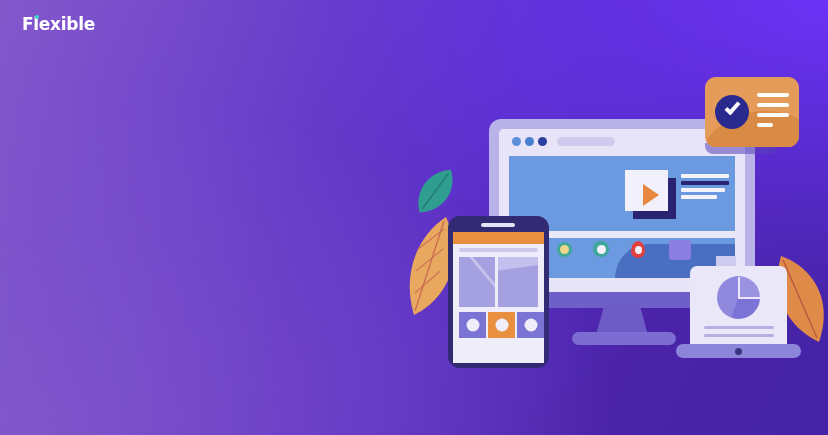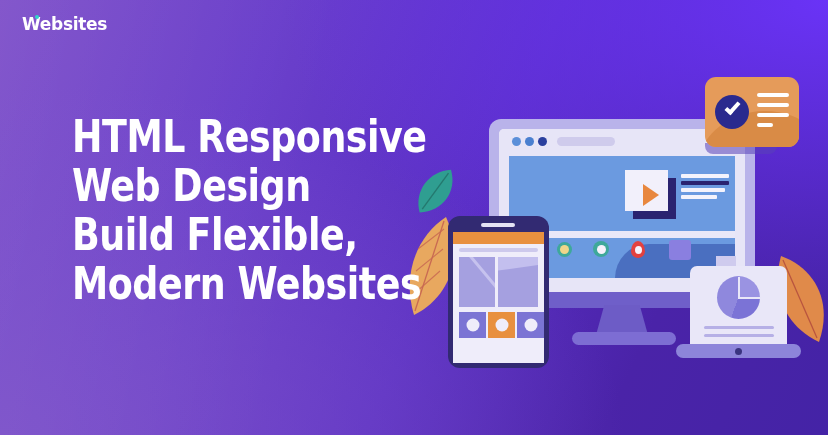--- a/index.html
+++ b/index.html
@@ -249,30 +249,24 @@
     border-radius:0 0 8px 8px;
     opacity:0.55;
   }
 </style>
 </head>
 <body>
 
 <div id="banner">
 
   <div class="logo">
-    <span class="logo-text">Websites</span>
+    <span class="logo-text">Flexible</span>
     <span class="logo-dot"></span>
   </div>
 
-  <div class="headline">
-    <div class="line">HTML Responsive</div>
-    <div class="line">Web Design</div>
-    <div class="line">Build Flexible,</div>
-    <div class="line">Modern Websites</div>
-  </div>
 
   <div class="illus">
 
     <svg class="leaf" style="left:412px; top:168px;" width="48" height="48">
       <path d="M42 4 C 20 2, 2 20, 5 42 C 28 44, 45 27, 42 4 Z" fill="#2f9e91" transform="rotate(-8 24 24)"></path>
       <path d="M8 39 L 39 7" stroke="#24796f" stroke-width="1.4" fill="none" transform="rotate(-8 24 24)"></path>
     </svg>
 
     <svg class="leaf" style="left:398px; top:215px;" width="70" height="105">
       <path d="M48 2 C 18 22, 4 60, 16 100 C 52 82, 66 42, 48 2 Z" fill="#e8a85f"></path>

